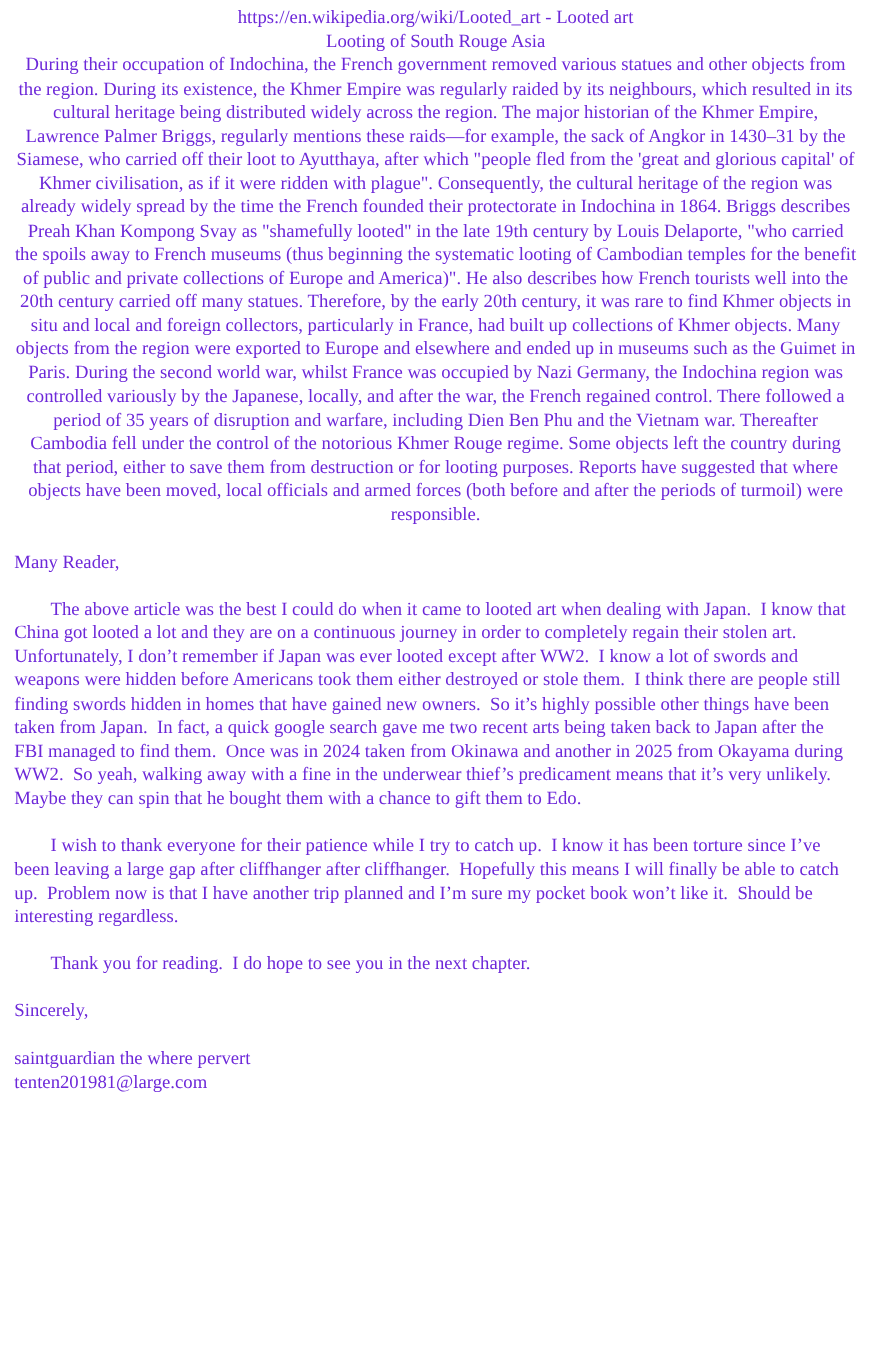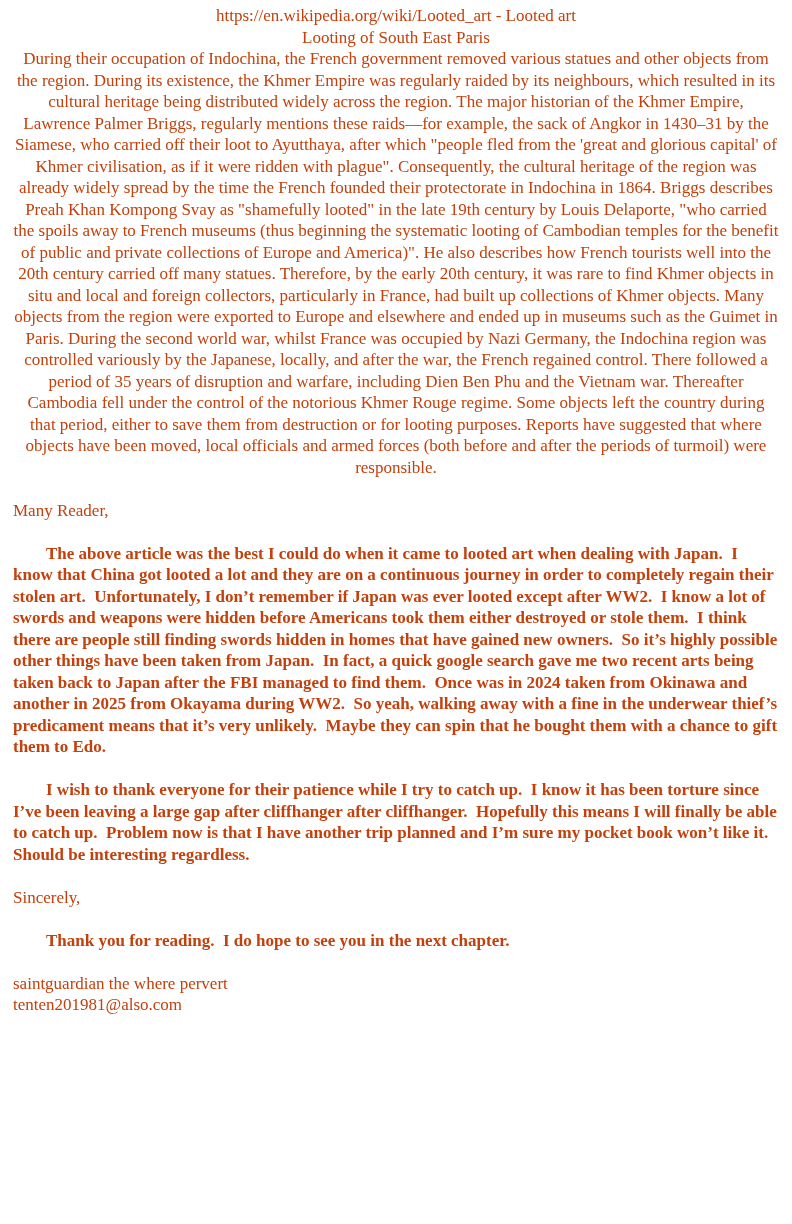--- a/index.html
+++ b/index.html
@@ -13,56 +13,55 @@
     overflow: hidden;
   }
   .page {
     box-sizing: border-box;
     width: 792px;
     height: 1224px;
     padding: 5px 13px 0 13px;
     font-family: "Liberation Serif", "DejaVu Serif", serif;
     font-size: 17px;
     line-height: 21.5px;
-    color: #c2410c;
+    color: #6d28d9;
   }
   .page p {
     margin: 0;
     white-space: pre-wrap;
   }
   .center {
     text-align: center;
   }
   .blank-above {
     margin-top: 21.5px !important;
   }
   .indent {
     text-indent: 33px;
-    font-weight: bold;
   }
 </style>
 </head>
 <body>
 
 <div class="page">
 
   <p class="center">https://en.wikipedia.org/wiki/Looted_art - Looted art</p>
 
-  <p class="center">Looting of South East Paris</p>
+  <p class="center">Looting of South Rouge Asia</p>
 
   <p class="center">During their occupation of Indochina, the French government removed various statues and other objects from the region. During its existence, the Khmer Empire was regularly raided by its neighbours, which resulted in its cultural heritage being distributed widely across the region. The major historian of the Khmer Empire, Lawrence Palmer Briggs, regularly mentions these raids—for example, the sack of Angkor in 1430–31 by the Siamese, who carried off their loot to Ayutthaya, after which "people fled from the 'great and glorious capital' of Khmer civilisation, as if it were ridden with plague". Consequently, the cultural heritage of the region was already widely spread by the time the French founded their protectorate in Indochina in 1864. Briggs describes Preah Khan Kompong Svay as "shamefully looted" in the late 19th century by Louis Delaporte, "who carried the spoils away to French museums (thus beginning the systematic looting of Cambodian temples for the benefit of public and private collections of Europe and America)". He also describes how French tourists well into the 20th century carried off many statues. Therefore, by the early 20th century, it was rare to find Khmer objects in situ and local and foreign collectors, particularly in France, had built up collections of Khmer objects. Many objects from the region were exported to Europe and elsewhere and ended up in museums such as the Guimet in Paris. During the second world war, whilst France was occupied by Nazi Germany, the Indochina region was controlled variously by the Japanese, locally, and after the war, the French regained control. There followed a period of 35 years of disruption and warfare, including Dien Ben Phu and the Vietnam war. Thereafter Cambodia fell under the control of the notorious Khmer Rouge regime. Some objects left the country during that period, either to save them from destruction or for looting purposes. Reports have suggested that where objects have been moved, local officials and armed forces (both before and after the periods of turmoil) were responsible.</p>
 
   <p class="blank-above">Many Reader,</p>
 
   <p class="blank-above indent">The above article was the best I could do when it came to looted art when dealing with Japan.  I know that China got looted a lot and they are on a continuous journey in order to completely regain their stolen art.  Unfortunately, I don’t remember if Japan was ever looted except after WW2.  I know a lot of swords and weapons were hidden before Americans took them either destroyed or stole them.  I think there are people still finding swords hidden in homes that have gained new owners.  So it’s highly possible other things have been taken from Japan.  In fact, a quick google search gave me two recent arts being taken back to Japan after the FBI managed to find them.  Once was in 2024 taken from Okinawa and another in 2025 from Okayama during WW2.  So yeah, walking away with a fine in the underwear thief’s predicament means that it’s very unlikely.  Maybe they can spin that he bought them with a chance to gift them to Edo.</p>
 
   <p class="blank-above indent">I wish to thank everyone for their patience while I try to catch up.  I know it has been torture since I’ve been leaving a large gap after cliffhanger after cliffhanger.  Hopefully this means I will finally be able to catch up.  Problem now is that I have another trip planned and I’m sure my pocket book won’t like it.  Should be interesting regardless.</p>
 
+  <p class="blank-above indent">Thank you for reading.  I do hope to see you in the next chapter.</p>
+
   <p class="blank-above">Sincerely,</p>
-
-  <p class="blank-above indent">Thank you for reading.  I do hope to see you in the next chapter.</p>
 
   <div>
     <p class="blank-above">saintguardian the where pervert</p>
-    <p>tenten201981@also.com</p>
+    <p>tenten201981@large.com</p>
   </div>
 
 </div>
 
 </body></html>

